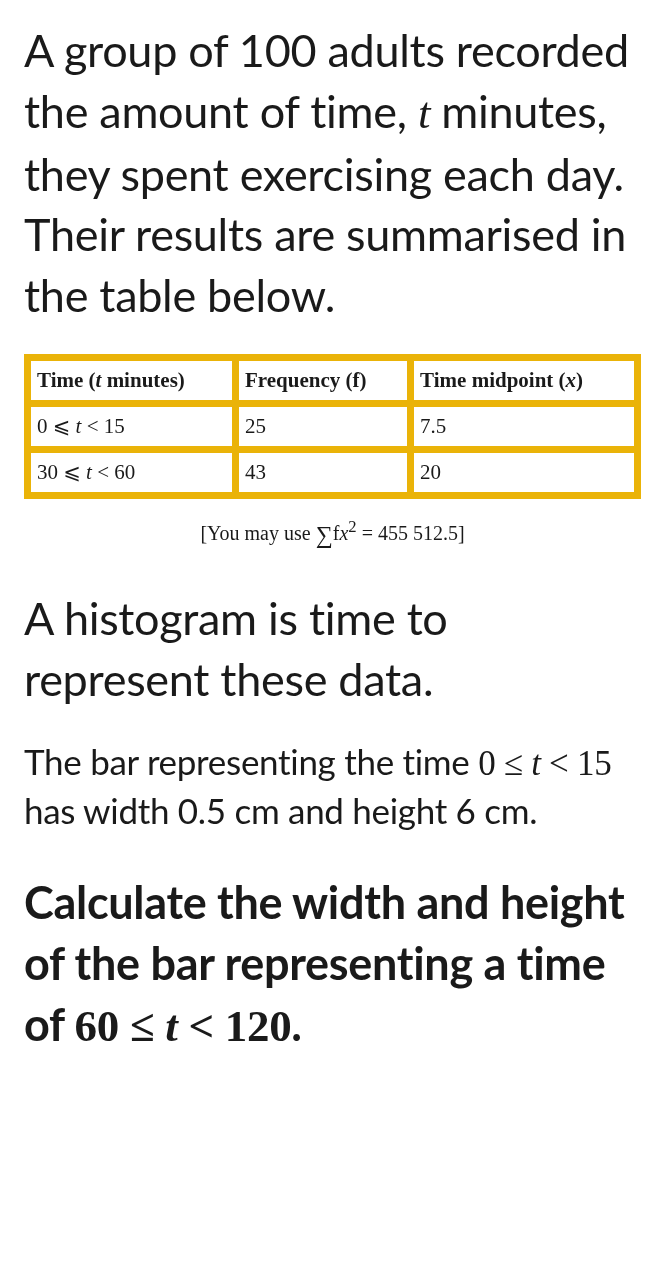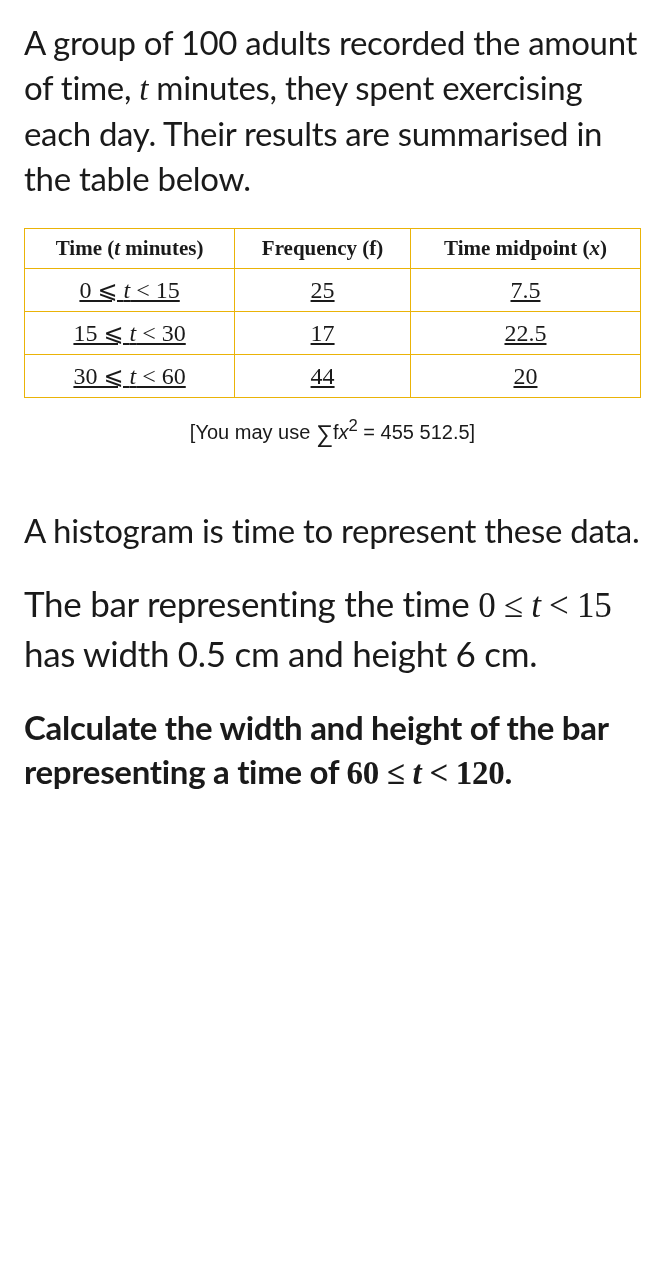--- a/index.html
+++ b/index.html
@@ -8,71 +8,70 @@
       box-sizing: border-box;
     }
     body {
       font-family: 'Lato', 'Helvetica Neue', Arial, sans-serif;
       background: #ffffff;
       color: #1a1a1a;
       padding: 20px 24px;
       width: 665px;
     }
     .problem-text {
-      font-size: 33px;
+      font-size: 45px;
       line-height: 1.35;
       margin-bottom: 28px;
       font-weight: 400;
       letter-spacing: -0.3px;
     }
     .math-var {
       font-family: 'Times New Roman', serif;
       font-style: italic;
     }
     table.data-table {
       border-collapse: collapse;
       width: 100%;
       margin-bottom: 18px;
     }
     table.data-table th,
     table.data-table td {
-      border: 1px solid #eab308;
+      border: 7px solid #eab308;
       padding: 7px 6px;
-      text-align: center;
+      text-align: left;
       font-family: 'Times New Roman', serif;
       font-weight: 400;
     }
     table.data-table th {
       font-weight: bold;
       font-size: 21px;
     }
     table.data-table td {
-      font-size: 24px;
-      text-decoration: underline;
+      font-size: 21px;
     }
     .th-var, .td-math {
       font-style: italic;
     }
     .hint {
       text-align: center;
-      font-family: Liberation Sans, sans-serif;
+      font-family: Liberation Serif, serif;
       font-size: 20px;
-      margin-bottom: 60px;
+      margin-bottom: 40px;
     }
     .sigma {
       font-size: 24px;
       vertical-align: -3px;
     }
     .inline-math {
       font-family: 'Times New Roman', serif;
     }
     .bar-spec {
       font-size: 35px;
       line-height: 1.35;
-      margin-bottom: 28px;
+      margin-bottom: 38px;
       font-weight: 400;
       letter-spacing: -0.3px;
     }
     .leq {
       font-family: 'Times New Roman', serif;
     }
   </style>
 </head>
 <body>
 
@@ -92,27 +91,22 @@
       </th>
     </tr>
   </thead>
   <tbody>
     <tr>
       <td><span>0 ⩽ </span><span class="td-math">t</span><span> &lt; 15</span></td>
       <td>25</td>
       <td>7.5</td>
     </tr>
     <tr>
-      <td><span>15 ⩽ </span><span class="td-math">t</span><span> &lt; 30</span></td>
-      <td>17</td>
-      <td>22.5</td>
-    </tr>
-    <tr>
       <td><span>30 ⩽ </span><span class="td-math">t</span><span> &lt; 60</span></td>
-      <td>44</td>
+      <td>43</td>
       <td>20</td>
     </tr>
   </tbody>
 </table>
 
 <p class="hint">
   <span>[You may use  </span><span class="sigma">∑</span><span>f</span><span class="td-math">x</span><sup>2</sup><span> = 455 512.5]</span>
 </p>
 
 <p class="problem-text">A histogram is time to represent these data.</p>

